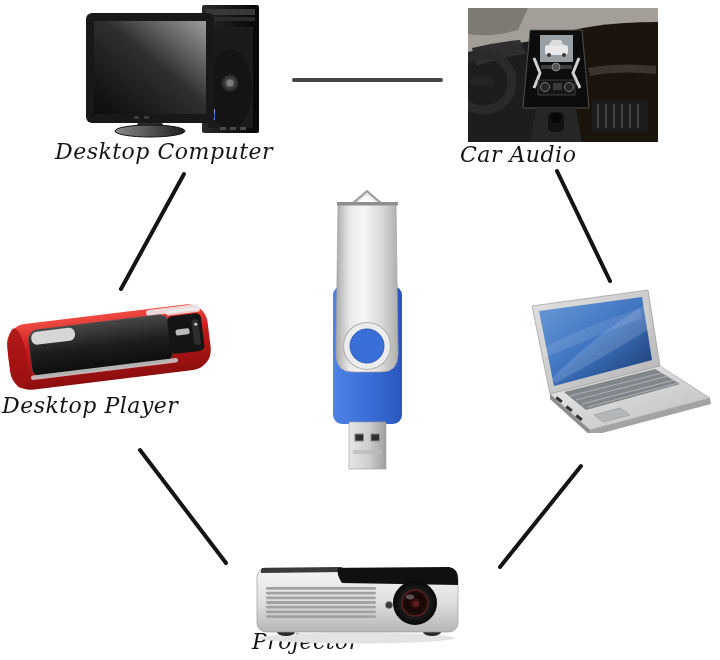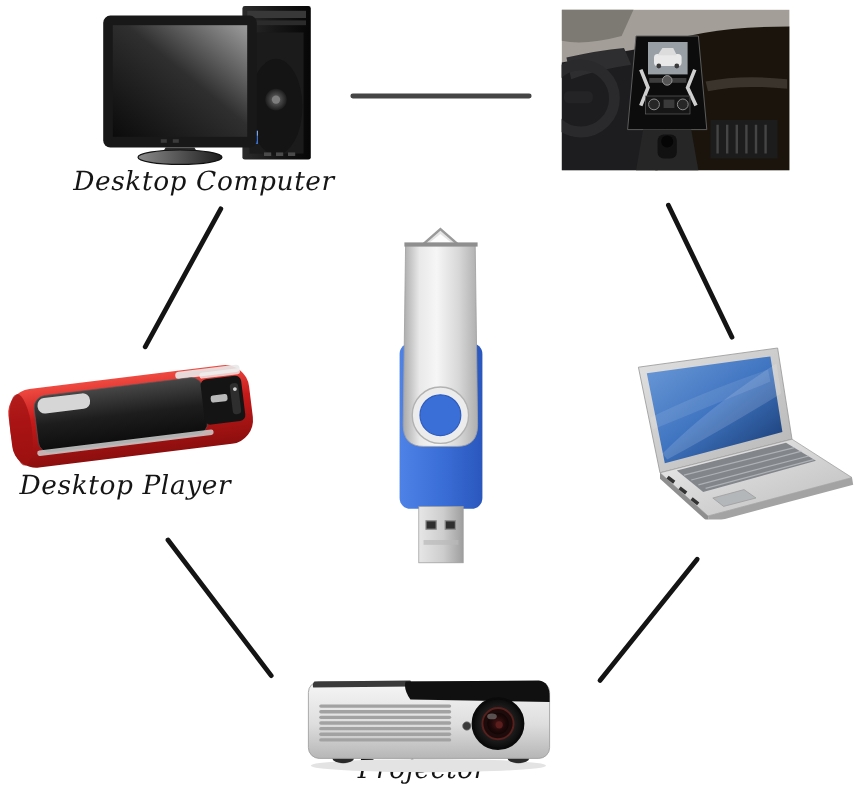--- a/index.html
+++ b/index.html
@@ -9,21 +9,20 @@
   }
   #canvas {
     position: relative;
     width: 720px; height: 660px;
     background: #ffffff;
     overflow: hidden;
   }
   .abs { position: absolute; }
   .device-label {
     position: absolute;
-    text-align: center;
     font-style: italic;
     font-size: 22px;
     color: #151515;
     letter-spacing: 0.5px;
     white-space: nowrap;
   }
   #lines-overlay { position: absolute; left: 0; top: 0; z-index: 1; }
   .device { z-index: 2; }
 </style>
 </head>
@@ -116,20 +115,21 @@
       <rect x="124" y="92" width="56" height="32" fill="#1c1c1c" stroke="none"></rect>
       <line x1="130" y1="96" x2="130" y2="120"></line>
         <line x1="138" y1="96" x2="138" y2="120"></line>
       <line x1="146" y1="96" x2="146" y2="120"></line>
         <line x1="154" y1="96" x2="154" y2="120"></line>
       <line x1="162" y1="96" x2="162" y2="120"></line>
         <line x1="170" y1="96" x2="170" y2="120"></line>
     </g>
     <path d="M120,60 Q150,54 188,58 L188,66 Q150,62 122,68 Z" fill="#3a342c"></path>
   </svg>
+  <div class="device-label" style="left:460px; top:142px; width:200px;">Car Audio</div>
 
   <svg class="abs device" style="left:325px; top:188px;" width="85" height="290" viewBox="0 0 85 290">
     <defs>
       <linearGradient id="clipGrad" x1="0" y1="0" x2="1" y2="0">
         <stop offset="0" stop-color="#a9a9a9"></stop>
           <stop offset="0.22" stop-color="#e9e9e9"></stop>
         <stop offset="0.45" stop-color="#f6f6f6"></stop>
           <stop offset="0.75" stop-color="#d7d7d7"></stop>
         <stop offset="1" stop-color="#aeaeae"></stop>
       </linearGradient>

